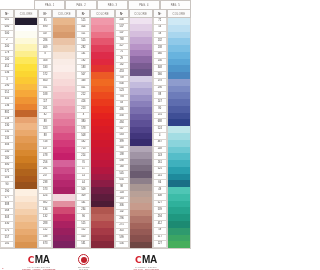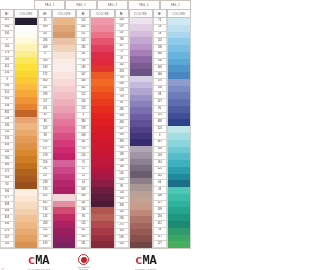--- a/index.html
+++ b/index.html
@@ -145,26 +145,26 @@
     gap: 0.5px;
   }
   .logo-c {
     font-size: 9px;
     font-weight: bold;
     color: #d5222e;
     line-height: 1;
     font-family: "DejaVu Sans", sans-serif;
   }
   .logo-word {
-    font-size: 12px;
+    font-size: 10px;
     font-weight: bold;
     color: #1a1a1a;
     line-height: 1;
     letter-spacing: -0.3px;
-    font-family: Liberation Mono, monospace;
+    font-family: Liberation Sans, sans-serif;
     text-align: right;
   }
   .logo-tag {
     font-size: 2.2px;
     color: #8a8480;
     margin-top: 0.5px;
     letter-spacing: 0.1px;
     white-space: nowrap;
   }
   .logo-sub {

